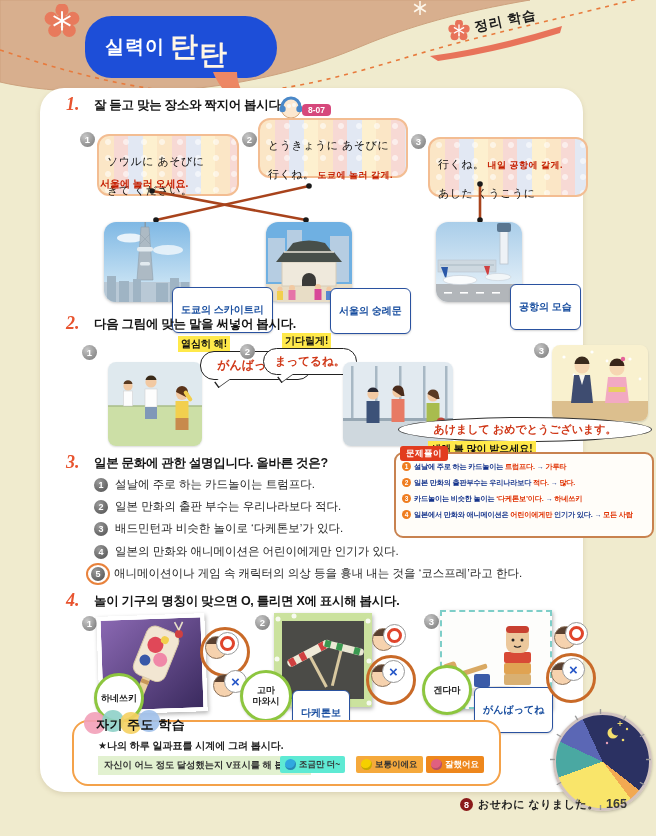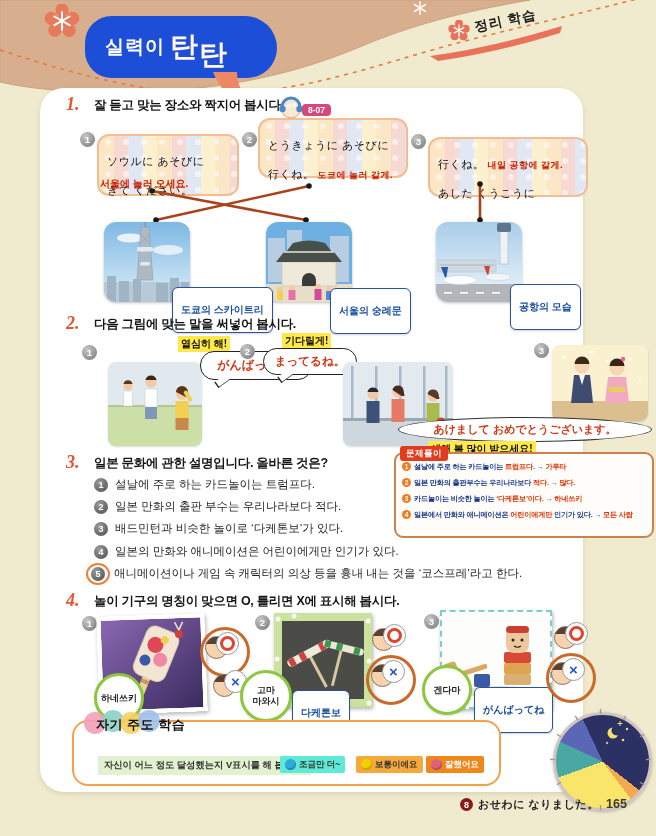--- a/index.html
+++ b/index.html
@@ -572,20 +572,21 @@
     <span class="ox-badge x">×</span>
   </div>
   <div class="ox-ring" style="left:546px;top:653px"></div>
 
   <div id="selfbox"></div>
   <div class="hc" style="left:84px;top:712px;background:#f2a0b8"></div>
   <div class="hc" style="left:102px;top:710px;background:#8ed0c8"></div>
   <div class="hc" style="left:120px;top:712px;background:#f5d060"></div>
   <div class="hc" style="left:138px;top:710px;background:#a0c0ea"></div>
   <div id="self-title">자기 주도 학습</div>
+  <div id="self-task">★나의 하루 일과표를 시계에 그려 봅시다.</div>
   <div id="self-check">자신이 어느 정도 달성했는지 V표시를 해 봅시다.</div>
 
   <div class="ratebtn" style="left:280px;background:#5eead4;color:#333">
     <span class="rface" style="background:#30a8e0"></span>
     <span>조금만 더~</span>
   </div>
   <div class="ratebtn" style="left:356px;background:#f5a93c;color:#333">
     <span class="rface" style="background:#f5d000"></span>
     <span>보통이에요</span>
   </div>

